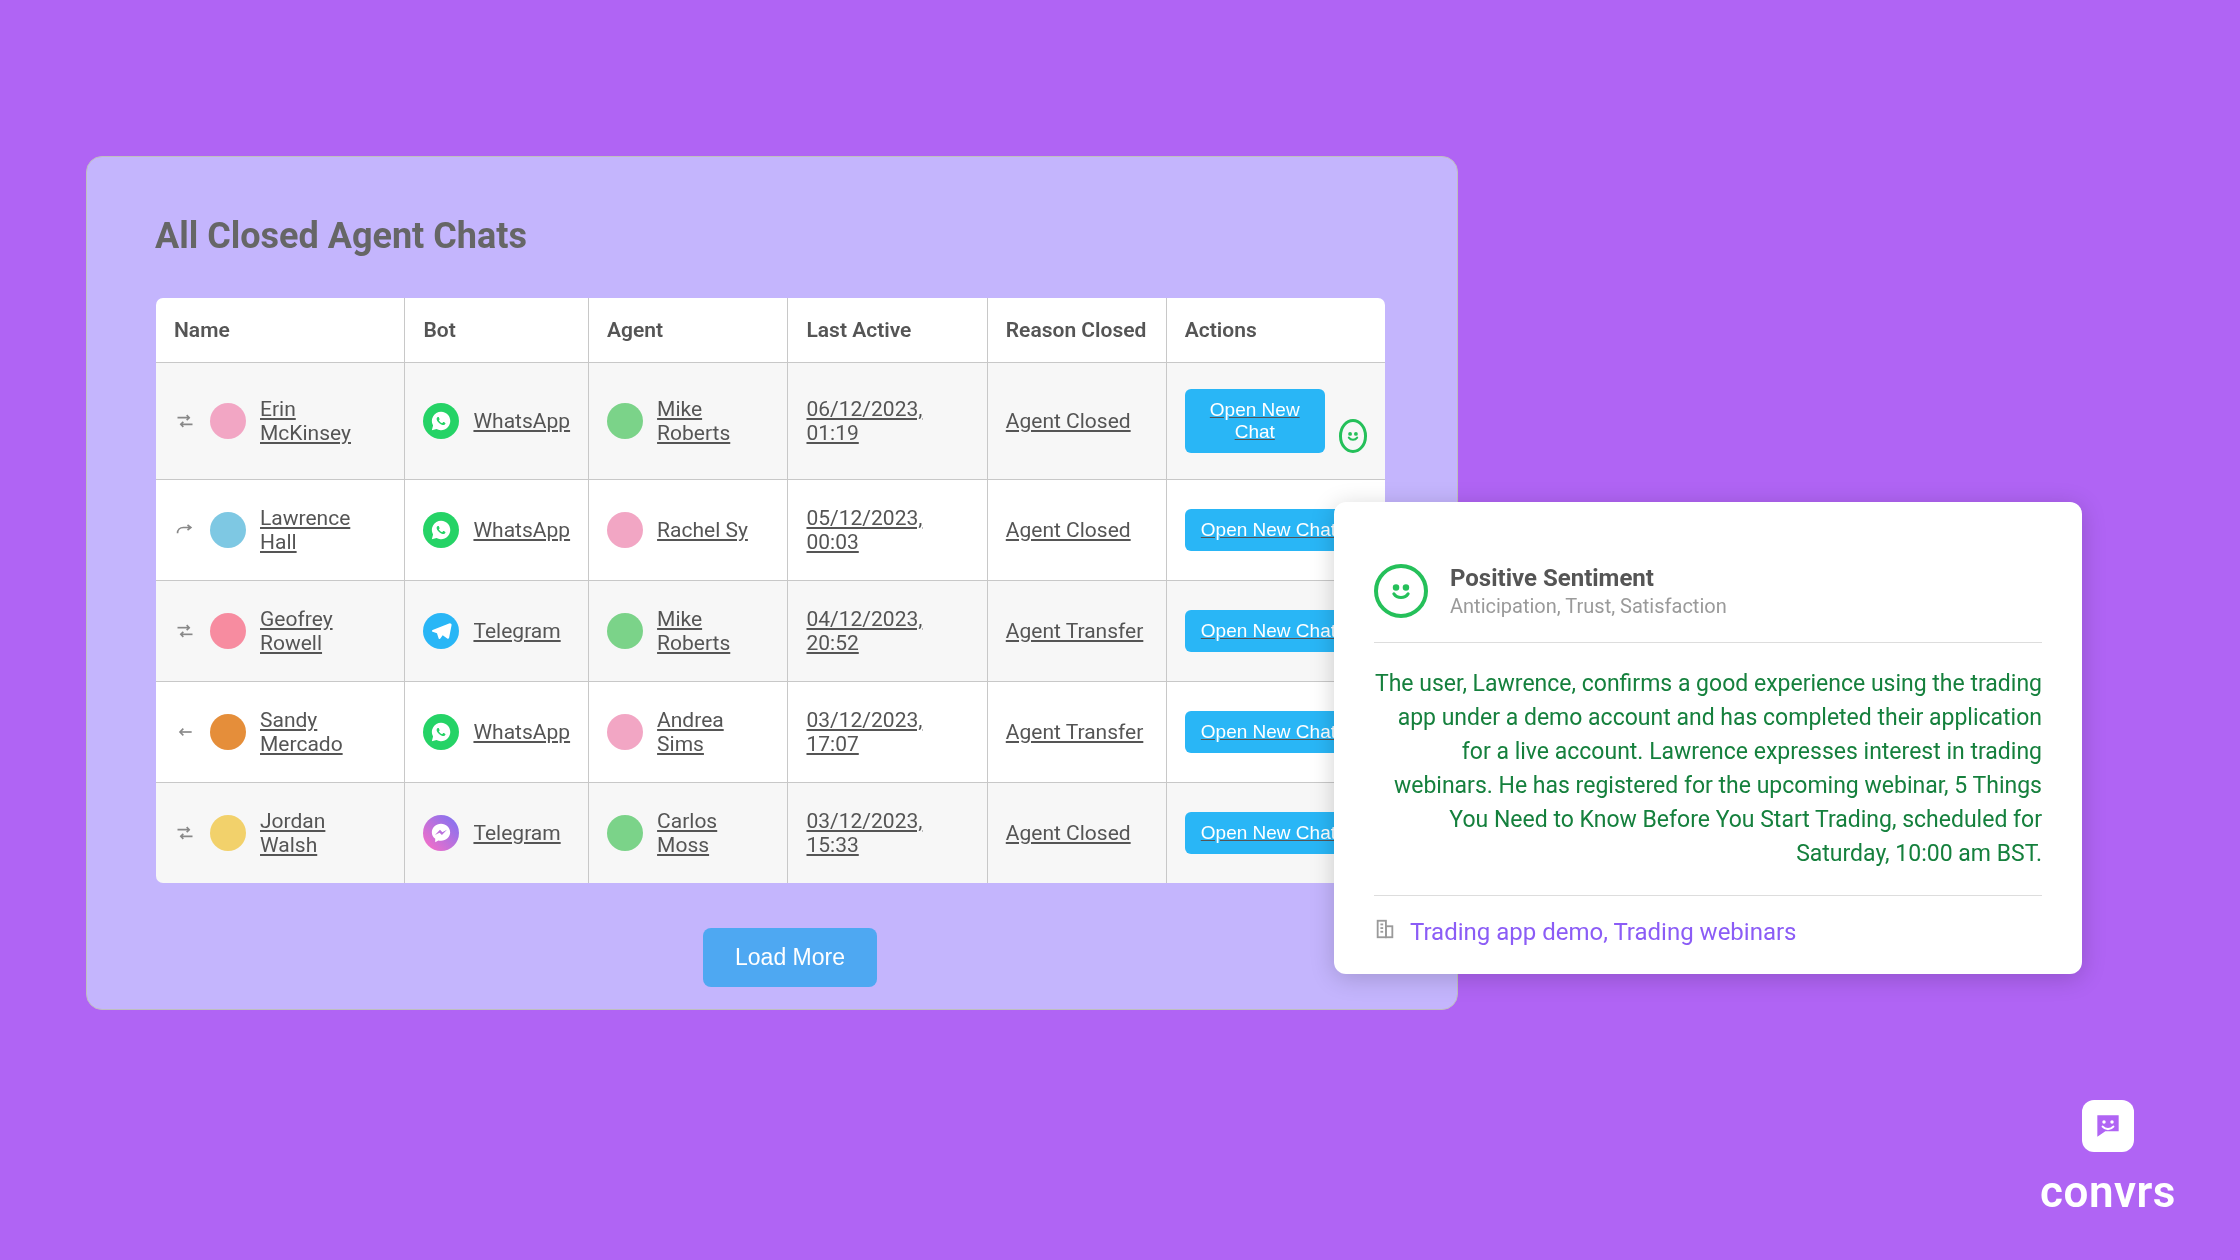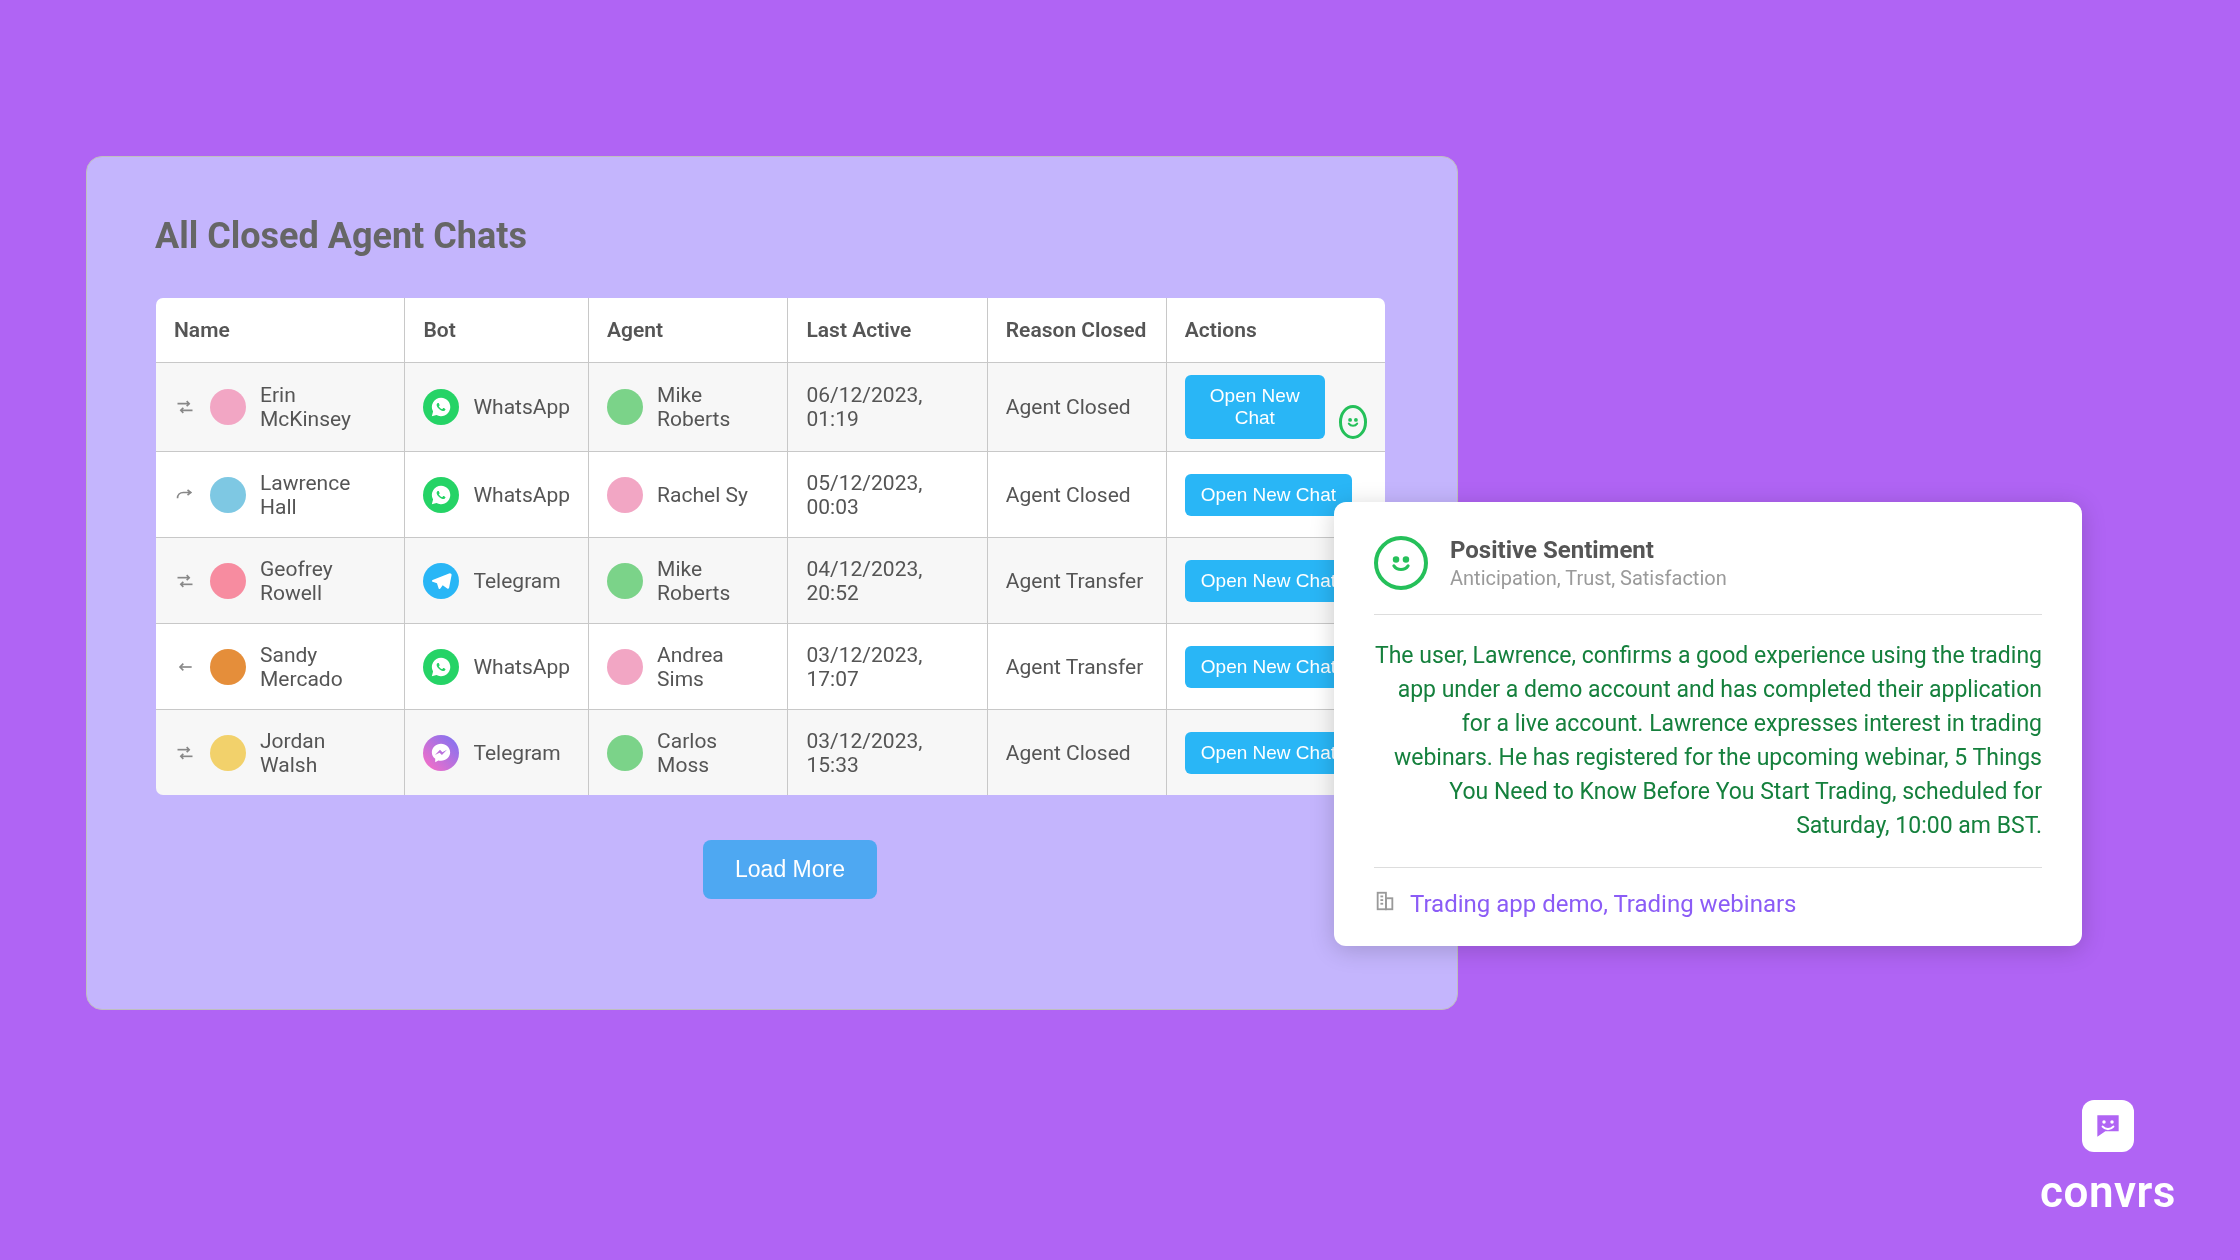--- a/index.html
+++ b/index.html
@@ -43,21 +43,21 @@
     font-size: 21px;
   }
   table.chats th {
     padding: 20px 18px;
     font-weight: 600;
     color: #555;
     background: #fff;
   }
   table.chats tbody tr:nth-child(odd) td { background: #f7f7f7; }
   table.chats tbody tr:nth-child(even) td { background: #fff; }
-  table.chats td { padding: 12px 18px; height: 86px; }
+  table.chats td { padding: 26px 18px; height: 86px; text-decoration: underline; }
   .name-cell { display: flex; align-items: center; gap: 14px; }
   .row-icon {
     width: 22px; height: 22px; flex: 0 0 22px;
     color: #888;
     display:flex;align-items:center;justify-content:center;
   }
   .avatar {
     width: 36px; height: 36px; border-radius: 50%;
     display: inline-block; flex: 0 0 36px;
   }
@@ -106,21 +106,21 @@
   .popover {
     position: absolute;
     left: 1334px;
     top: 502px;
     width: 748px;
     background: #fff;
     border-radius: 12px;
     box-shadow: 0 4px 24px rgba(0,0,0,0.18);
     padding: 34px 40px 28px 40px;
   }
-  .pop-header { display:flex; align-items:center; gap:22px; margin-bottom:24px; }
+  .pop-header { display:flex; align-items:center; gap:22px; margin-bottom:24px;margin-top:28px; }
   .pop-smiley {
     width: 54px; height: 54px;
     border: 4px solid #25C05A; border-radius:50%;
     display:flex;align-items:center;justify-content:center;
     color:#25C05A; flex:0 0 54px;
   }
   .pop-title { font-size: 24px; font-weight:700; color:#555; }
   .pop-sub { font-size: 20px; color:#9a9a9a; margin-top:2px; }
   .pop-divider { border:none; border-top:1px solid #ddd; margin: 8px 0 24px 0; }
   .pop-body { font-size: 23px; color:#15803d; line-height:1.48; margin-bottom:24px;text-align:right; }

